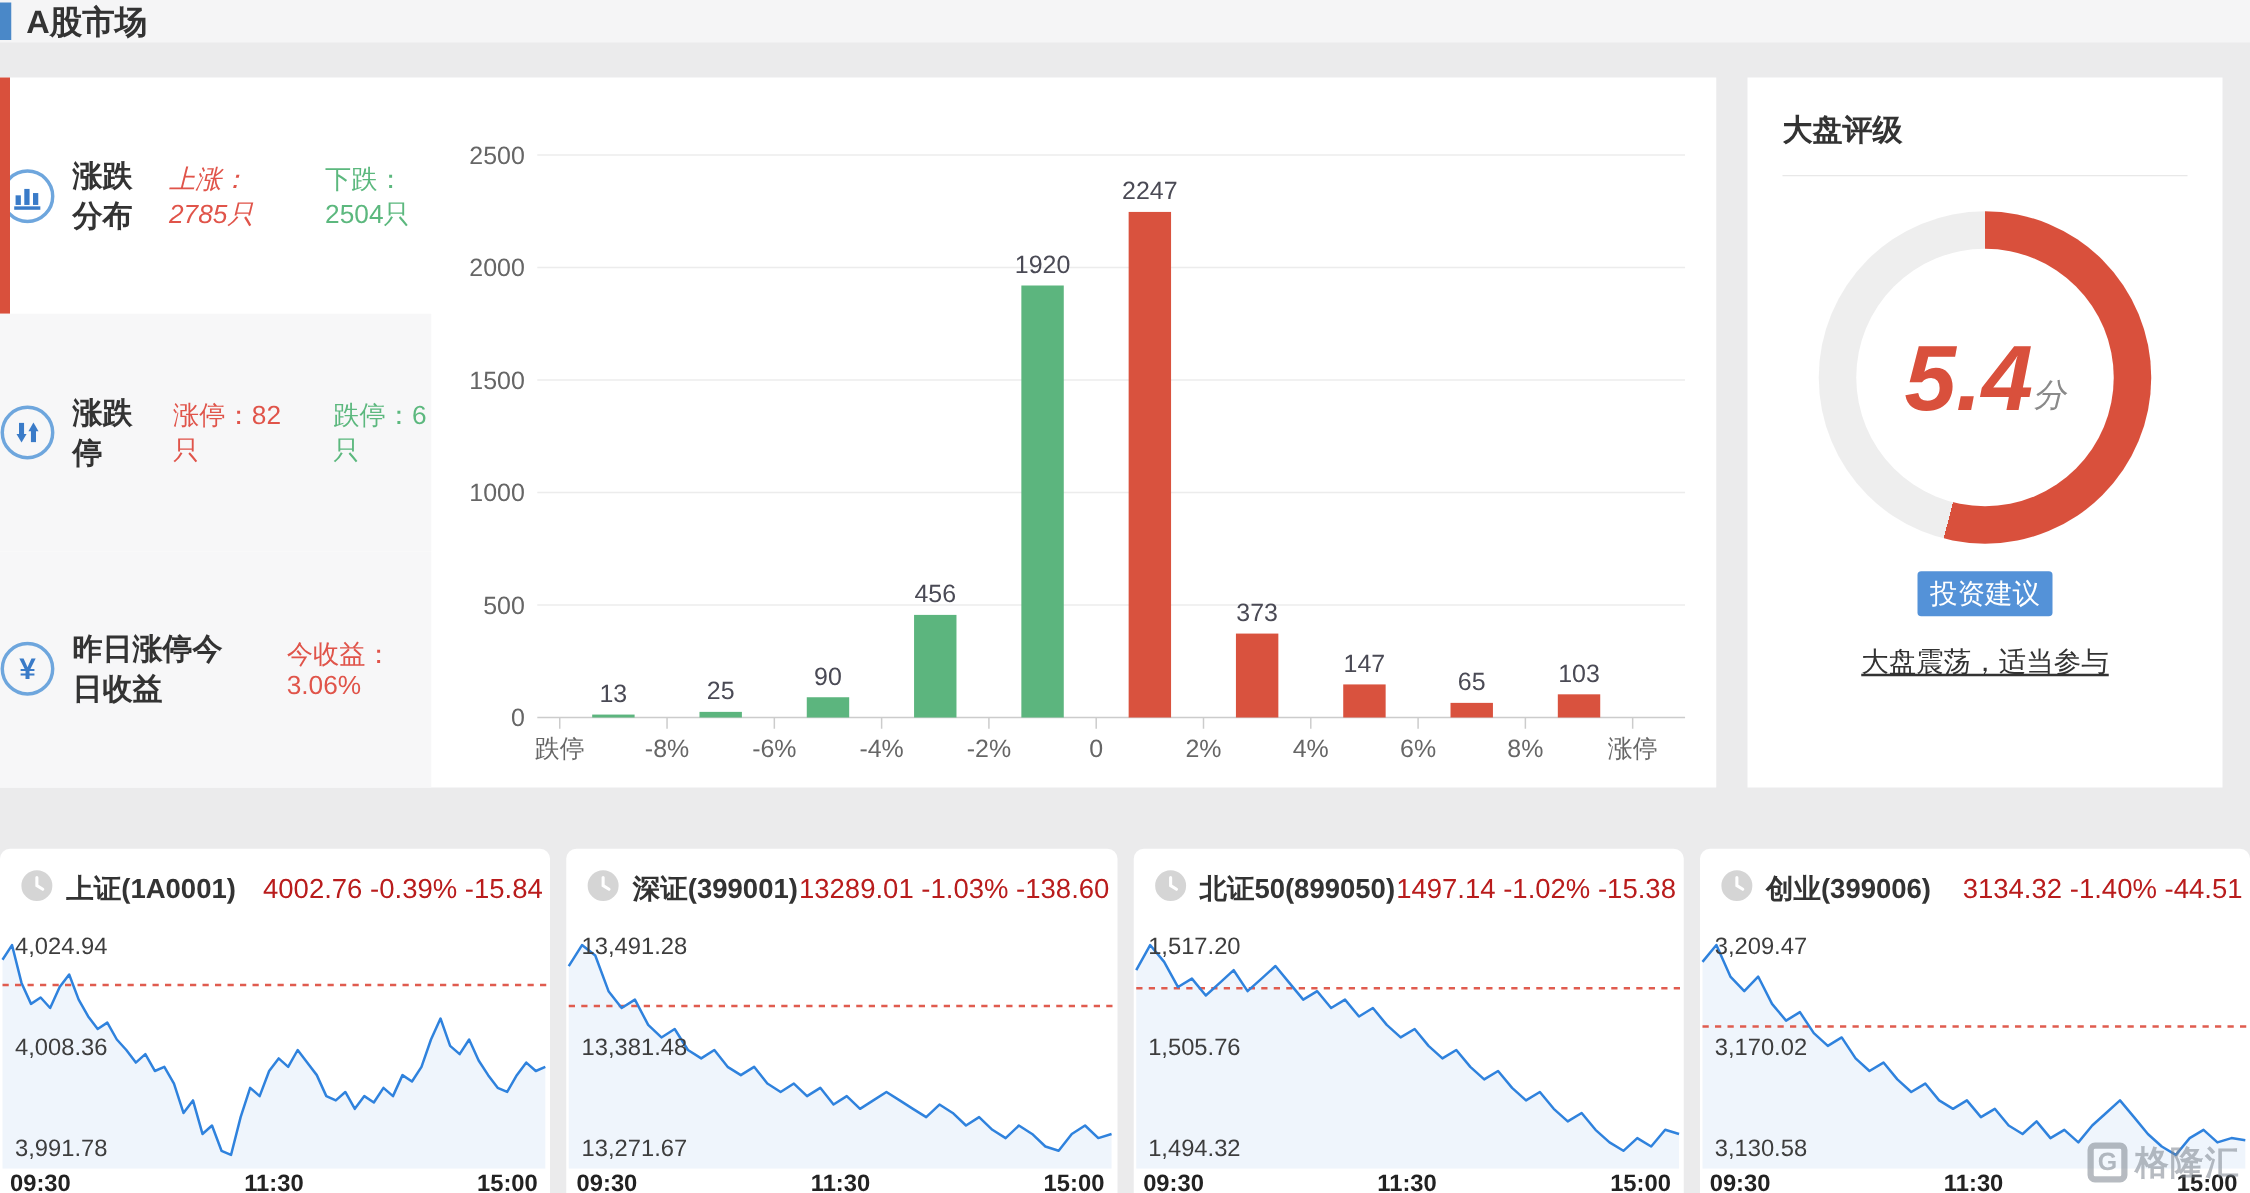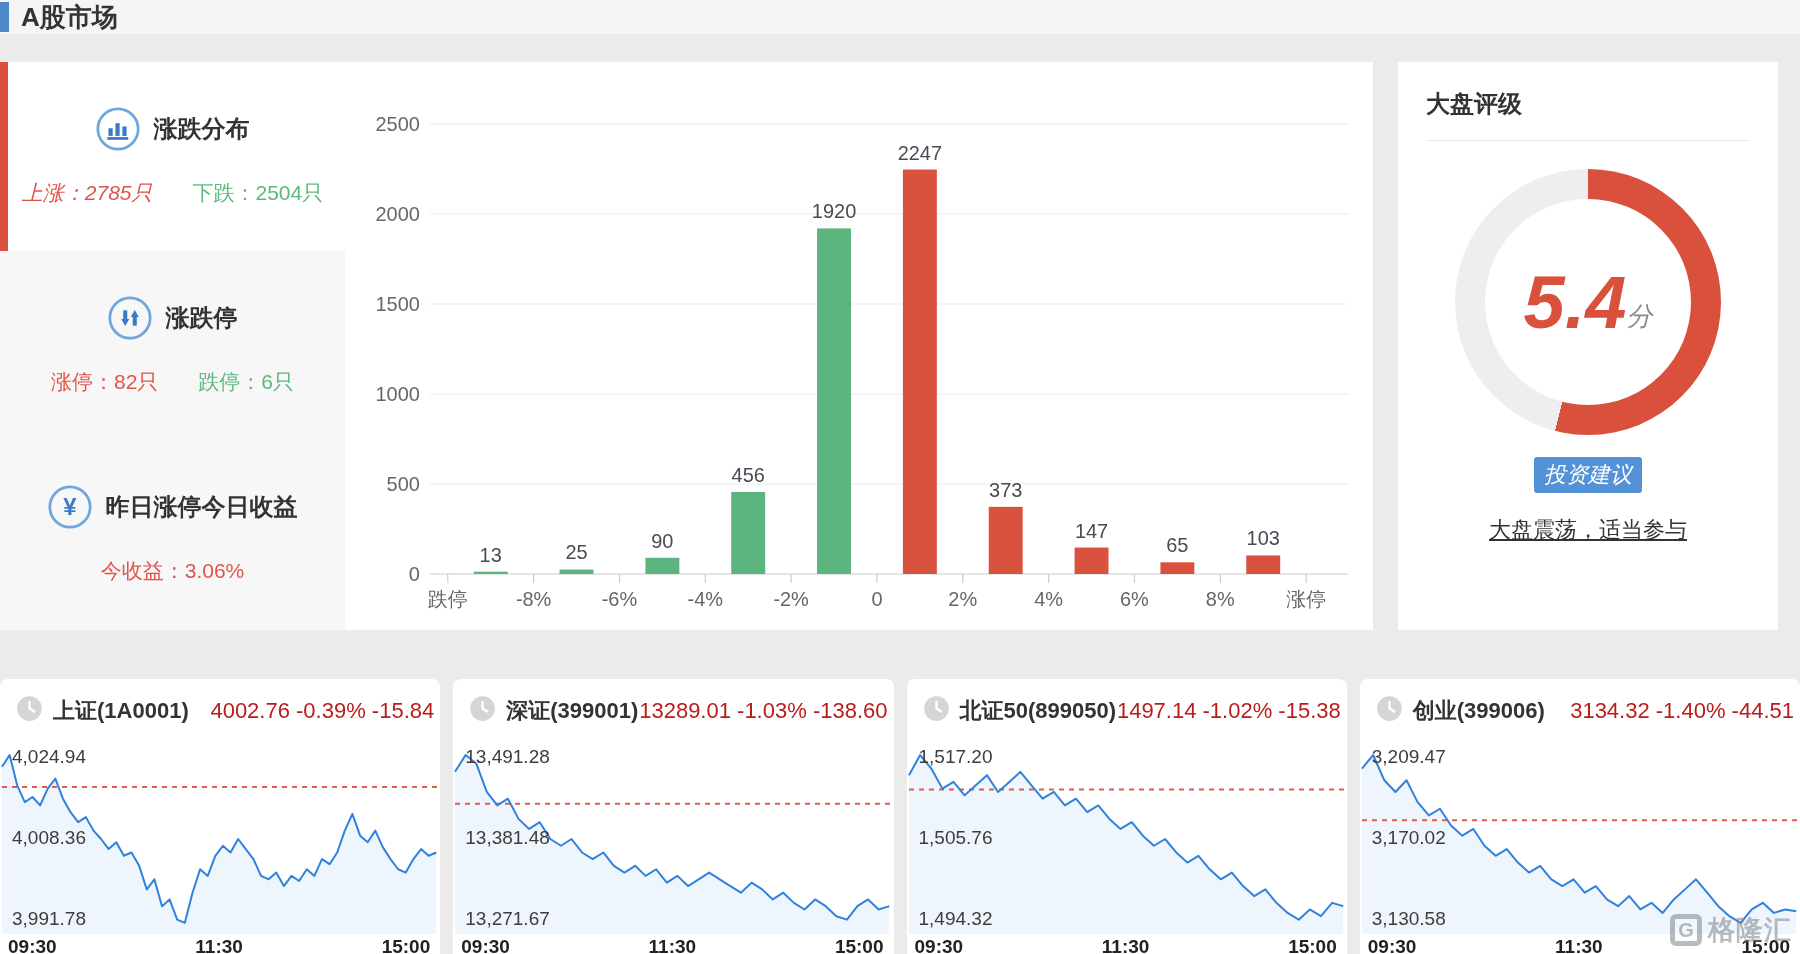--- a/index.html
+++ b/index.html
@@ -7,21 +7,21 @@
     font-family:"Liberation Sans","DejaVu Sans",sans-serif; background:#ebebec; }
   
   .titlebar { position:absolute; left:0; top:0; width:1800px; height:34px;
     background:#f5f5f6; display:flex; align-items:center; }
   .titlebar .accent { width:9px; height:30px; background:#4a88c8; margin-right:12px; }
   .titlebar .page-title { font-size:26px; font-weight:bold; color:#333; }
   
   .main-panel { position:absolute; left:0; top:62px; width:1373px; height:568px;
     background:#fff; display:flex; }
   .sidebar { width:345px; display:flex; flex-direction:column; }
-  .side-section { flex:1; position:relative; display:flex; flex-direction:column;
+  .side-section { flex:1; position:relative; display:flex; flex-direction:row;
     justify-content:center; align-items:center; gap:28px; cursor:pointer; }
   .side-section.gray { background:#f7f7f8; }
   .side-section .sel-accent { position:absolute; left:0; top:0; width:8px; height:100%;
     background:#d9503c; display:none; }
   .side-section.selected .sel-accent { display:block; }
   .sec-head { display:flex; align-items:center; gap:14px; }
   .sec-title { font-size:24px; font-weight:bold; color:#333; }
   .sec-stats { display:flex; gap:40px; font-size:21px; }
   
   .chart-panel { flex:1; position:relative; }
@@ -32,21 +32,21 @@
   .rating-title { font-size:24px; font-weight:bold; color:#333; padding-bottom:20px;
     border-bottom:1px solid #e8e8e8; }
   .gauge { width:266px; height:266px; border-radius:50%; margin:28px auto 0;
     position:relative; }
   .gauge-inner { position:absolute; inset:30px; background:#fff; border-radius:50%;
     display:flex; align-items:center; justify-content:center;font-style:italic; }
   .score { font-size:74px; font-weight:bold; color:#d9503c; }
   .score-unit { font-size:26px; color:#8a8a8a; margin-top:28px; }
   .advice-btn { display:block; margin:22px auto 0; background:#5492d8; color:#fff;
     border:none; font-size:22px; padding:3px 10px; border-radius:3px; cursor:pointer;
-    font-family:inherit;font-style:italic; }
+    font-family:inherit; }
   .advice-text { text-align:center; font-size:22px; color:#333; margin-top:22px;text-decoration:underline; }
   
   .cards-row { position:absolute; left:0; top:679px; width:1800px; display:flex; gap:13px; }
   .index-card { flex:1; background:#fff; border-radius:8px 8px 0 0; height:290px;
     position:relative; overflow:hidden; }
   .card-header { display:flex; align-items:center; padding:16px 6px 4px 16px;
     cursor:pointer; }
   .card-header .idx-name { font-size:22px; font-weight:bold; color:#333; margin-left:10px; }
   .card-header .idx-values { margin-left:auto; font-size:22px; color:#b91c1c; }
   .mini-chart { position:relative; height:190px; margin-top:14px; }

